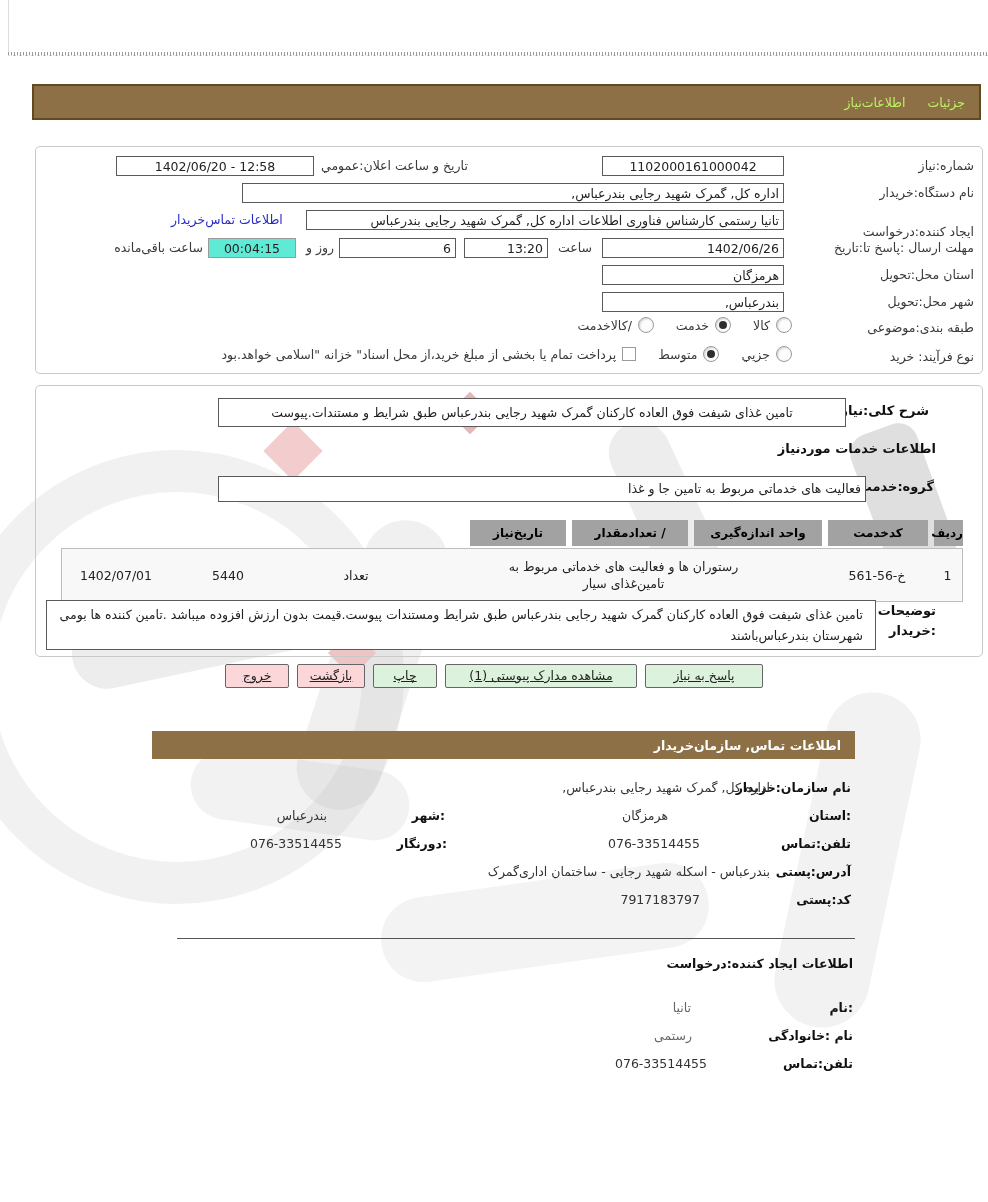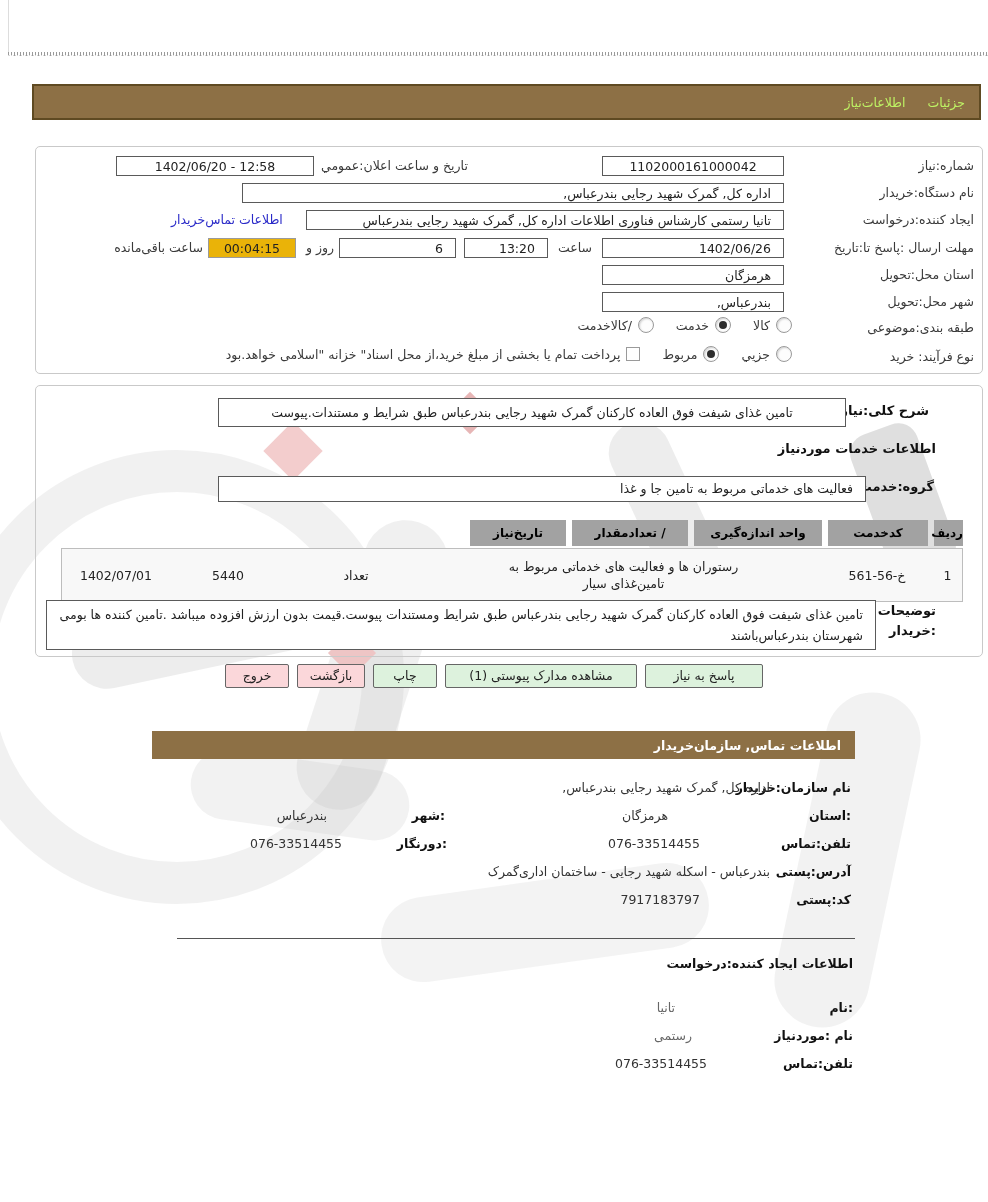--- a/index.html
+++ b/index.html
@@ -33,24 +33,24 @@
   .z1{z-index:1;}
   .tabbar{left:32px;width:949px;top:84px;height:36px;background:#8d7045;border:2px solid #5f4a22;
     display:flex;align-items:center;gap:22px;padding:0 14px;box-sizing:border-box;}
   .tab{color:#bef264;font-size:12.5px;cursor:pointer;white-space:nowrap;}
   .panel{border:1px solid #c9c9c9;border-radius:5px;background:transparent;}
   .panel1{left:35px;top:146px;width:946px;height:226px;}
   .panel2{left:35px;top:385px;width:946px;height:270px;}
   .lbl{font-size:12.5px;color:#3a3a3a;white-space:nowrap;line-height:22px;}
   .blbl{font-size:13px;color:#111;font-weight:bold;white-space:nowrap;line-height:22px;}
   .box{border:1px solid #5a5a5a;background:#fff;height:20px;line-height:20px;font-size:12.5px;
-    box-sizing:border-box;padding:0 12px;white-space:nowrap;overflow:hidden;color:#222;}
+    box-sizing:border-box;padding:0 4px;white-space:nowrap;overflow:hidden;color:#222;}
   .box.center{text-align:center;}
   .box.rt{text-align:right;}
-  .beige{background:#eab308;border:1px solid #9a9a9a;text-align:center;}
+  .beige{background:#5eead4;border:1px solid #9a9a9a;text-align:center;}
   .link{color:#2a2ac8;font-size:12.5px;white-space:nowrap;cursor:pointer;line-height:22px;}
   .radio{display:inline-block;width:14px;height:14px;border-radius:50%;background:#fdfdfd;border:1px solid #9a9a9a;
     box-shadow:inset 1px 1px 2px rgba(0,0,0,.18);vertical-align:middle;position:relative;flex:none;}
   .radio.checked::after{content:'';position:absolute;left:3px;top:3px;right:3px;bottom:3px;border-radius:50%;background:#2d2d2d;}
   .chk{display:inline-block;width:12px;height:12px;border:1px solid #9a9a9a;background:#fff;vertical-align:middle;flex:none;}
   .pair{display:flex;align-items:center;gap:6px;font-size:12.5px;color:#3a3a3a;white-space:nowrap;}
   .optgroup{display:flex;align-items:center;gap:22px;}
   
   .tbl{left:25px;width:902px;}
   .thead{display:flex;gap:6px;}
@@ -59,21 +59,21 @@
   .td{font-size:12.5px;color:#222;text-align:center;box-sizing:border-box;}
   .col-r{width:29px;flex:none;}
   .col-code{width:100px;flex:none;}
   .col-name{width:395px;flex:none;}
   .col-unit{width:128px;flex:none;}
   .col-qty{width:116px;flex:none;}
   .col-date{width:96px;flex:none;margin-left:22px;}
   
   .btnrow{left:0;right:0;top:664px;display:flex;justify-content:center;gap:8px;}
   .btn{height:24px;line-height:22px;font-size:12.5px;text-align:center;border:1px solid #666;border-radius:2px;
-    box-sizing:border-box;cursor:pointer;color:#222;}
+    box-sizing:border-box;cursor:pointer;color:#222;text-decoration:underline;}
   .btn.green{background:#ddf2dd;}
   .btn.pink{background:#fbd7da;}
   
   .bar2{left:152px;top:731px;width:703px;height:28px;background:#8d7045;display:flex;align-items:center;
     padding:0 14px;box-sizing:border-box;}
   .bar2 span{color:#fff;font-weight:bold;font-size:12.5px;white-space:nowrap;margin-left:29px;}
   .contact{left:152px;top:760px;width:703px;height:360px;}
   .clbl{font-size:12.5px;font-weight:bold;color:#111;white-space:nowrap;}
   .cval{font-size:12.5px;color:#333;white-space:nowrap;}
   .cval.gray{color:#666;}
@@ -105,21 +105,21 @@
 <div class="abs panel panel1 z1">
 
   <span class="abs lbl" style="right:8px;top:8px">شماره:نیاز</span>
   <div class="abs box center" style="right:198px;top:9px;width:182px">1102000161000042</div>
   <span class="abs lbl" style="left:285px;top:8px">تاریخ و ساعت اعلان:عمومي</span>
   <div class="abs box center" style="left:80px;top:9px;width:198px">12:58 - 1402/06/20</div>
 
   <span class="abs lbl" style="right:8px;top:35px">نام دستگاه:خریدار</span>
   <div class="abs box rt" style="right:198px;left:206px;top:36px">اداره کل, گمرک شهید رجایی بندرعباس,</div>
 
-  <span class="abs lbl" style="right:8px;top:62px">ایجاد کننده:درخواست</span>
+  <span class="abs lbl" style="right:8px;top:74px">ایجاد کننده:درخواست</span>
   <div class="abs box rt" style="right:198px;left:270px;top:63px">تانیا رستمی کارشناس فناوری اطلاعات اداره کل, گمرک شهید رجایی بندرعباس</div>
   <span class="abs link" style="left:135px;top:62px">اطلاعات تماس‌خریدار</span>
 
   <span class="abs lbl" style="right:8px;top:90px">مهلت ارسال :پاسخ تا:تاریخ</span>
   <div class="abs box rt" style="right:198px;top:91px;width:182px">1402/06/26</div>
   <span class="abs lbl" style="right:390px;top:90px">ساعت</span>
   <div class="abs box rt" style="right:434px;top:91px;width:84px">13:20</div>
   <div class="abs box rt" style="right:526px;top:91px;width:117px">6</div>
   <span class="abs lbl" style="right:648px;top:90px">روز و</span>
   <div class="abs box beige" style="right:686px;top:91px;width:88px">00:04:15</div>
@@ -148,21 +148,21 @@
   </div>
 
   <span class="abs lbl" style="right:8px;top:199px">نوع فرآیند: خرید</span>
   <div class="abs optgroup" style="right:190px;top:199px">
     <span class="pair">
       <span class="radio"></span>
       <span>جزیي</span>
     </span>
     <span class="pair">
       <span class="radio checked"></span>
-      <span>مربوط</span>
+      <span>متوسط</span>
     </span>
     <span class="pair">
       <span class="chk"></span>
       <span>پرداخت تمام یا بخشی از مبلغ خرید،از محل اسناد" خزانه "اسلامی خواهد.بود</span>
     </span>
   </div>
 </div>
 
 <div class="abs panel panel2 z1">
 
@@ -227,20 +227,20 @@
   <span class="abs cval" style="right:85px;top:104px">بندرعباس - اسکله شهید رجایی - ساختمان اداری‌گمرک</span>
 
   <span class="abs clbl" style="right:4px;top:132px">کد:پستی</span>
   <span class="abs cval" style="right:155px;top:132px">7917183797</span>
 
   <div class="abs hline" style="right:0;left:25px;top:178px"></div>
 
   <span class="abs clbl" style="right:2px;top:196px">اطلاعات  ایجاد کننده:درخواست</span>
 
   <span class="abs clbl" style="right:2px;top:240px">:نام</span>
-  <span class="abs cval gray" style="right:180px;top:240px">تانیا</span>
-
-  <span class="abs clbl" style="right:2px;top:268px">نام :موردنیاز</span>
+  <span class="abs cval gray" style="right:164px;top:240px">تانیا</span>
+
+  <span class="abs clbl" style="right:2px;top:268px">نام :خانوادگی</span>
   <span class="abs cval gray" style="right:163px;top:268px">رستمی</span>
 
   <span class="abs clbl" style="right:2px;top:296px">تلفن:تماس</span>
   <span class="abs cval" style="right:148px;top:296px">076-33514455</span>
 </div>
 
 </body></html>

